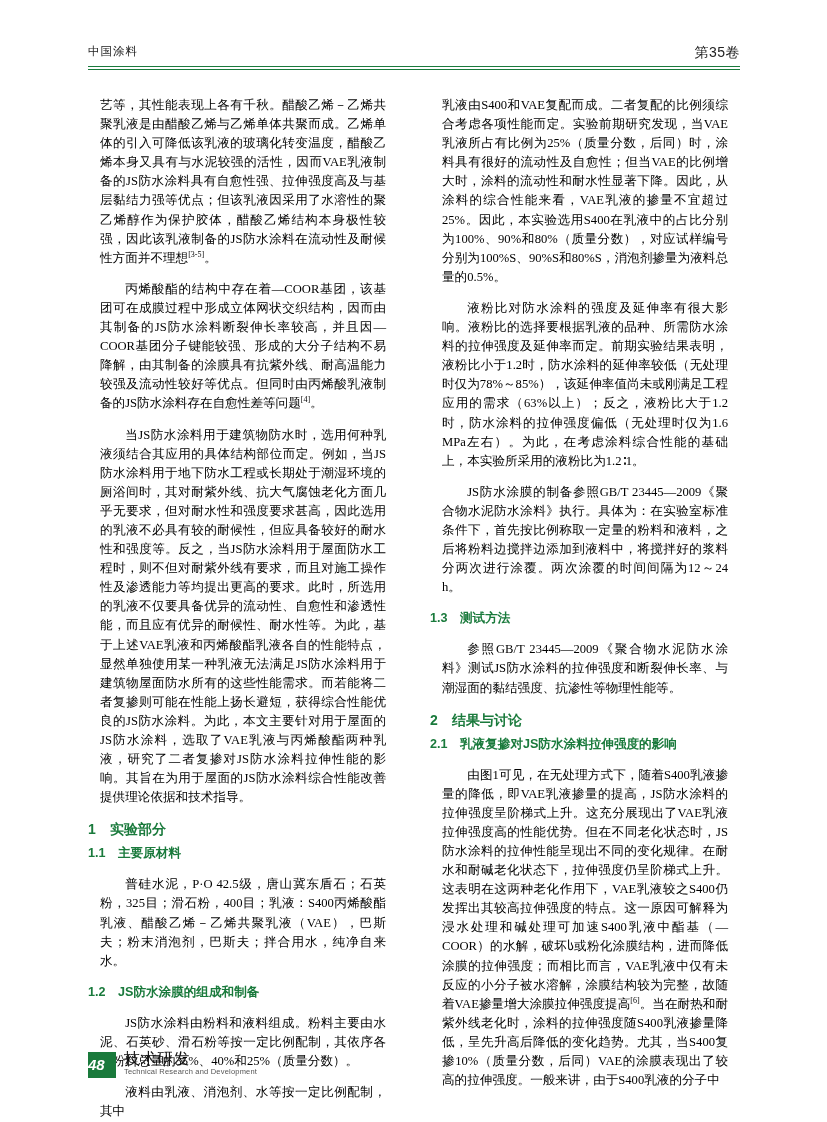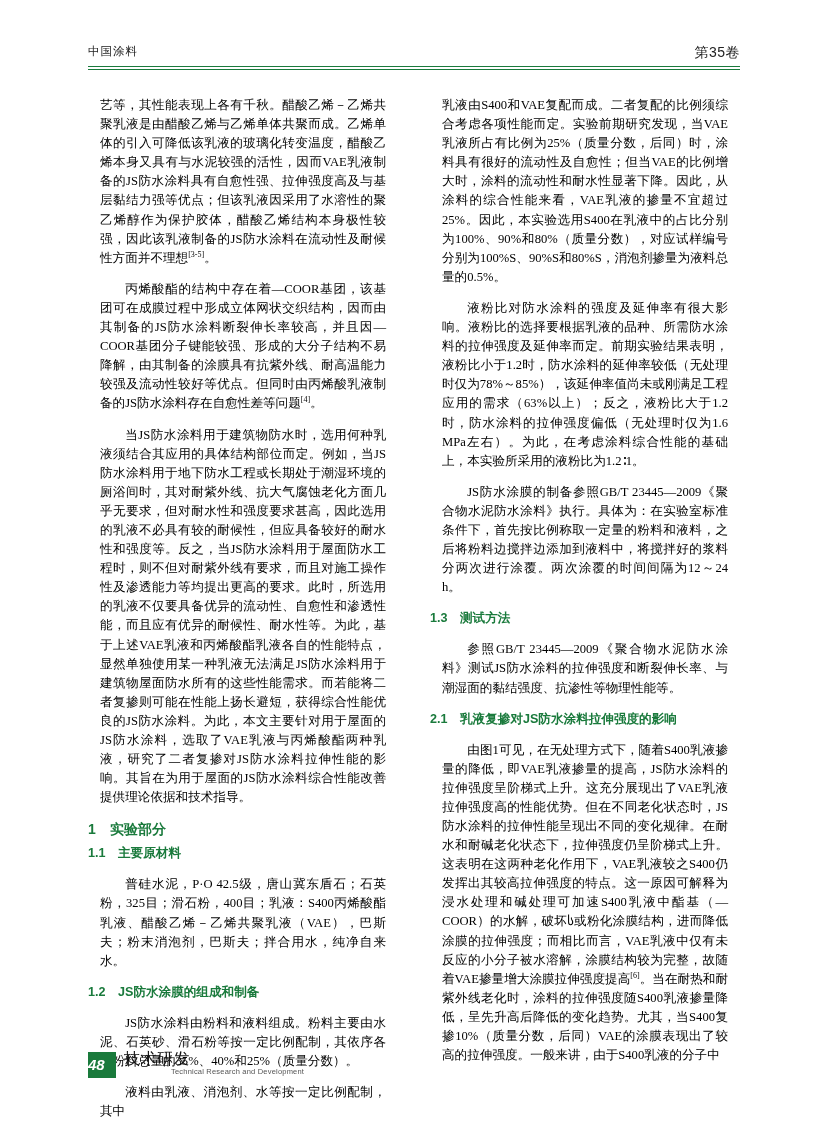--- a/index.html
+++ b/index.html
@@ -149,21 +149,20 @@
     color: #111;
     line-height: 15px;
     letter-spacing: 0.5px;
   }
   .footer-en {
     font-family: "Liberation Sans", sans-serif;
     font-size: 7.5px;
     color: #555;
     line-height: 11px;
     letter-spacing: 0.2px;
-    margin-left: 47px;
   }
 </style>
 </head>
 <body>
 
 <div class="page">
 
   <div class="header">
     <span class="header-left">中国涂料</span>
     <span class="header-right">第35卷</span>
@@ -195,20 +194,23 @@
   <div class="col col-right">
     <p>乳液由S400和VAE复配而成。二者复配的比例须综合考虑各项性能而定。实验前期研究发现，当VAE乳液所占有比例为25%（质量分数，后同）时，涂料具有很好的流动性及自愈性；但当VAE的比例增大时，涂料的流动性和耐水性显著下降。因此，从涂料的综合性能来看，VAE乳液的掺量不宜超过25%。因此，本实验选用S400在乳液中的占比分别为100%、90%和80%（质量分数），对应试样编号分别为100%S、90%S和80%S，消泡剂掺量为液料总量的0.5%。</p>
     <p class="indent">液粉比对防水涂料的强度及延伸率有很大影响。液粉比的选择要根据乳液的品种、所需防水涂料的拉伸强度及延伸率而定。前期实验结果表明，液粉比小于1.2时，防水涂料的延伸率较低（无处理时仅为78%～85%），该延伸率值尚未或刚满足工程应用的需求（63%以上）；反之，液粉比大于1.2时，防水涂料的拉伸强度偏低（无处理时仅为1.6 MPa左右）。为此，在考虑涂料综合性能的基础上，本实验所采用的液粉比为1.2∶1。</p>
     <p class="indent">JS防水涂膜的制备参照GB/T 23445—2009《聚合物水泥防水涂料》执行。具体为：在实验室标准条件下，首先按比例称取一定量的粉料和液料，之后将粉料边搅拌边添加到液料中，将搅拌好的浆料分两次进行涂覆。两次涂覆的时间间隔为12～24 h。</p>
 
     <h3 class="sec-h2">
       <span class="num">1.3</span><span>测试方法</span>
     </h3>
     <p class="indent">参照GB/T 23445—2009《聚合物水泥防水涂料》测试JS防水涂料的拉伸强度和断裂伸长率、与潮湿面的黏结强度、抗渗性等物理性能等。</p>
 
+    <h2 class="sec-h1">
+      <span class="num">2</span><span>结果与讨论</span>
+    </h2>
 
     <h3 class="sec-h2">
       <span class="num">2.1</span><span>乳液复掺对JS防水涂料拉伸强度的影响</span>
     </h3>
     <p class="indent"><span>由图1可见，在无处理方式下，随着S400乳液掺量的降低，即VAE乳液掺量的提高，JS防水涂料的拉伸强度呈阶梯式上升。这充分展现出了VAE乳液拉伸强度高的性能优势。但在不同老化状态时，JS防水涂料的拉伸性能呈现出不同的变化规律。在耐水和耐碱老化状态下，拉伸强度仍呈阶梯式上升。这表明在这两种老化作用下，VAE乳液较之S400仍发挥出其较高拉伸强度的特点。这一原因可解释为浸水处理和碱处理可加速S400乳液中酯基（—COOR）的水解，破坏ს或粉化涂膜结构，进而降低涂膜的拉伸强度；而相比而言，VAE乳液中仅有未反应的小分子被水溶解，涂膜结构较为完整，故随着VAE掺量增大涂膜拉伸强度提高</span><sup>[6]</sup>。<span>当在耐热和耐紫外线老化时，涂料的拉伸强度随S400乳液掺量降低，呈先升高后降低的变化趋势。尤其，当S400复掺10%（质量分数，后同）VAE的涂膜表现出了较高的拉伸强度。一般来讲，由于S400乳液的分子中</span></p>
   </div>
 
   <div class="footer">
     <div class="folio">48</div>
     <div class="footer-text">

